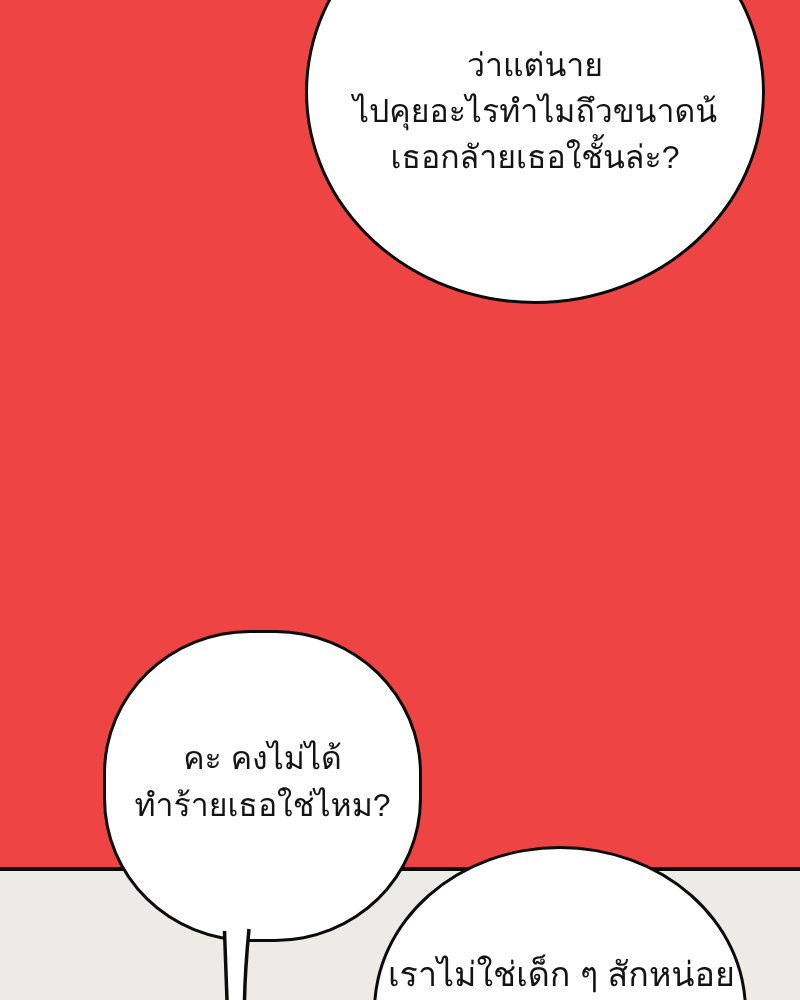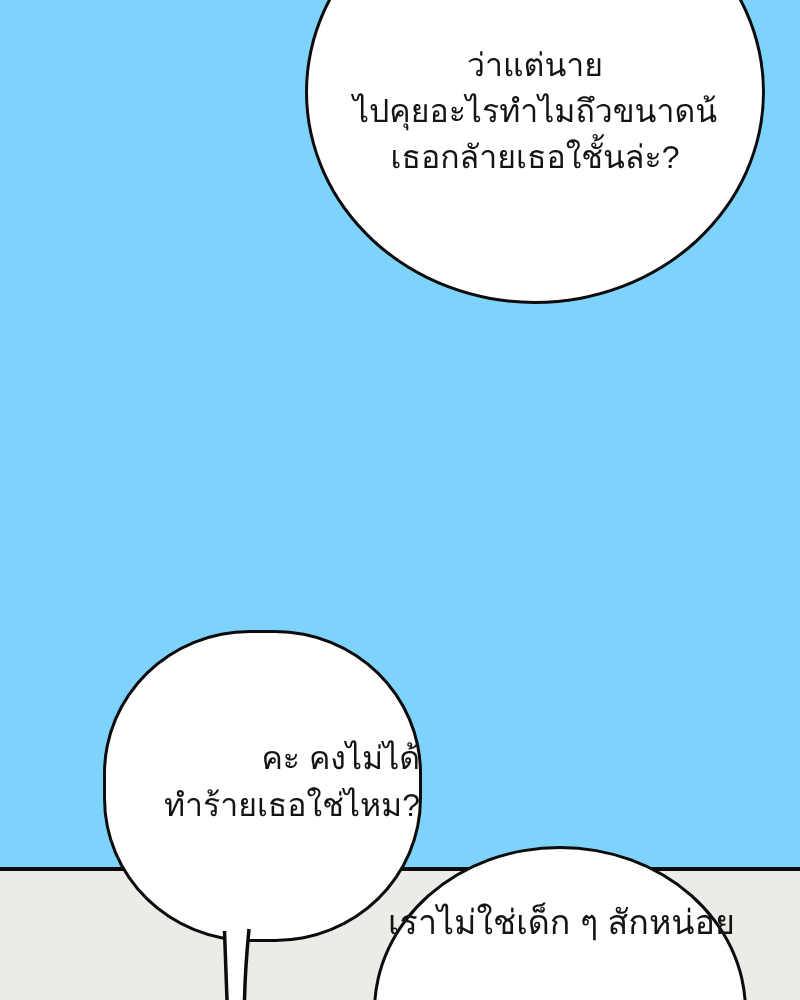--- a/index.html
+++ b/index.html
@@ -5,21 +5,21 @@
   html, body {
     margin: 0;
     padding: 0;
     background: #ffffff;
   }
   .page {
     position: relative;
     width: 800px;
     height: 1000px;
     overflow: hidden;
-    background: #7dd3fc;
+    background: #ef4444;
     font-family: "Liberation Sans", "DejaVu Sans", sans-serif;
     color: #141414;
   }
   
   .lower-panel {
     position: absolute;
     left: 0;
     top: 871px;
     width: 800px;
     height: 129px;
@@ -88,25 +88,24 @@
     width: 420px;
     font-size: 32px;
     line-height: 46px;
   }
   .text-left {
     left: 105px;
     top: 735px;
     width: 315px;
     font-size: 32px;
     line-height: 47px;
-    text-align: right;
   }
   .text-bottom-right {
     left: 388px;
-    top: 898px;
+    top: 950px;
     width: 342px;
     font-size: 34px;
     line-height: 48px;
   }
 </style>
 </head>
 <body>
 
 <div class="page">
 

